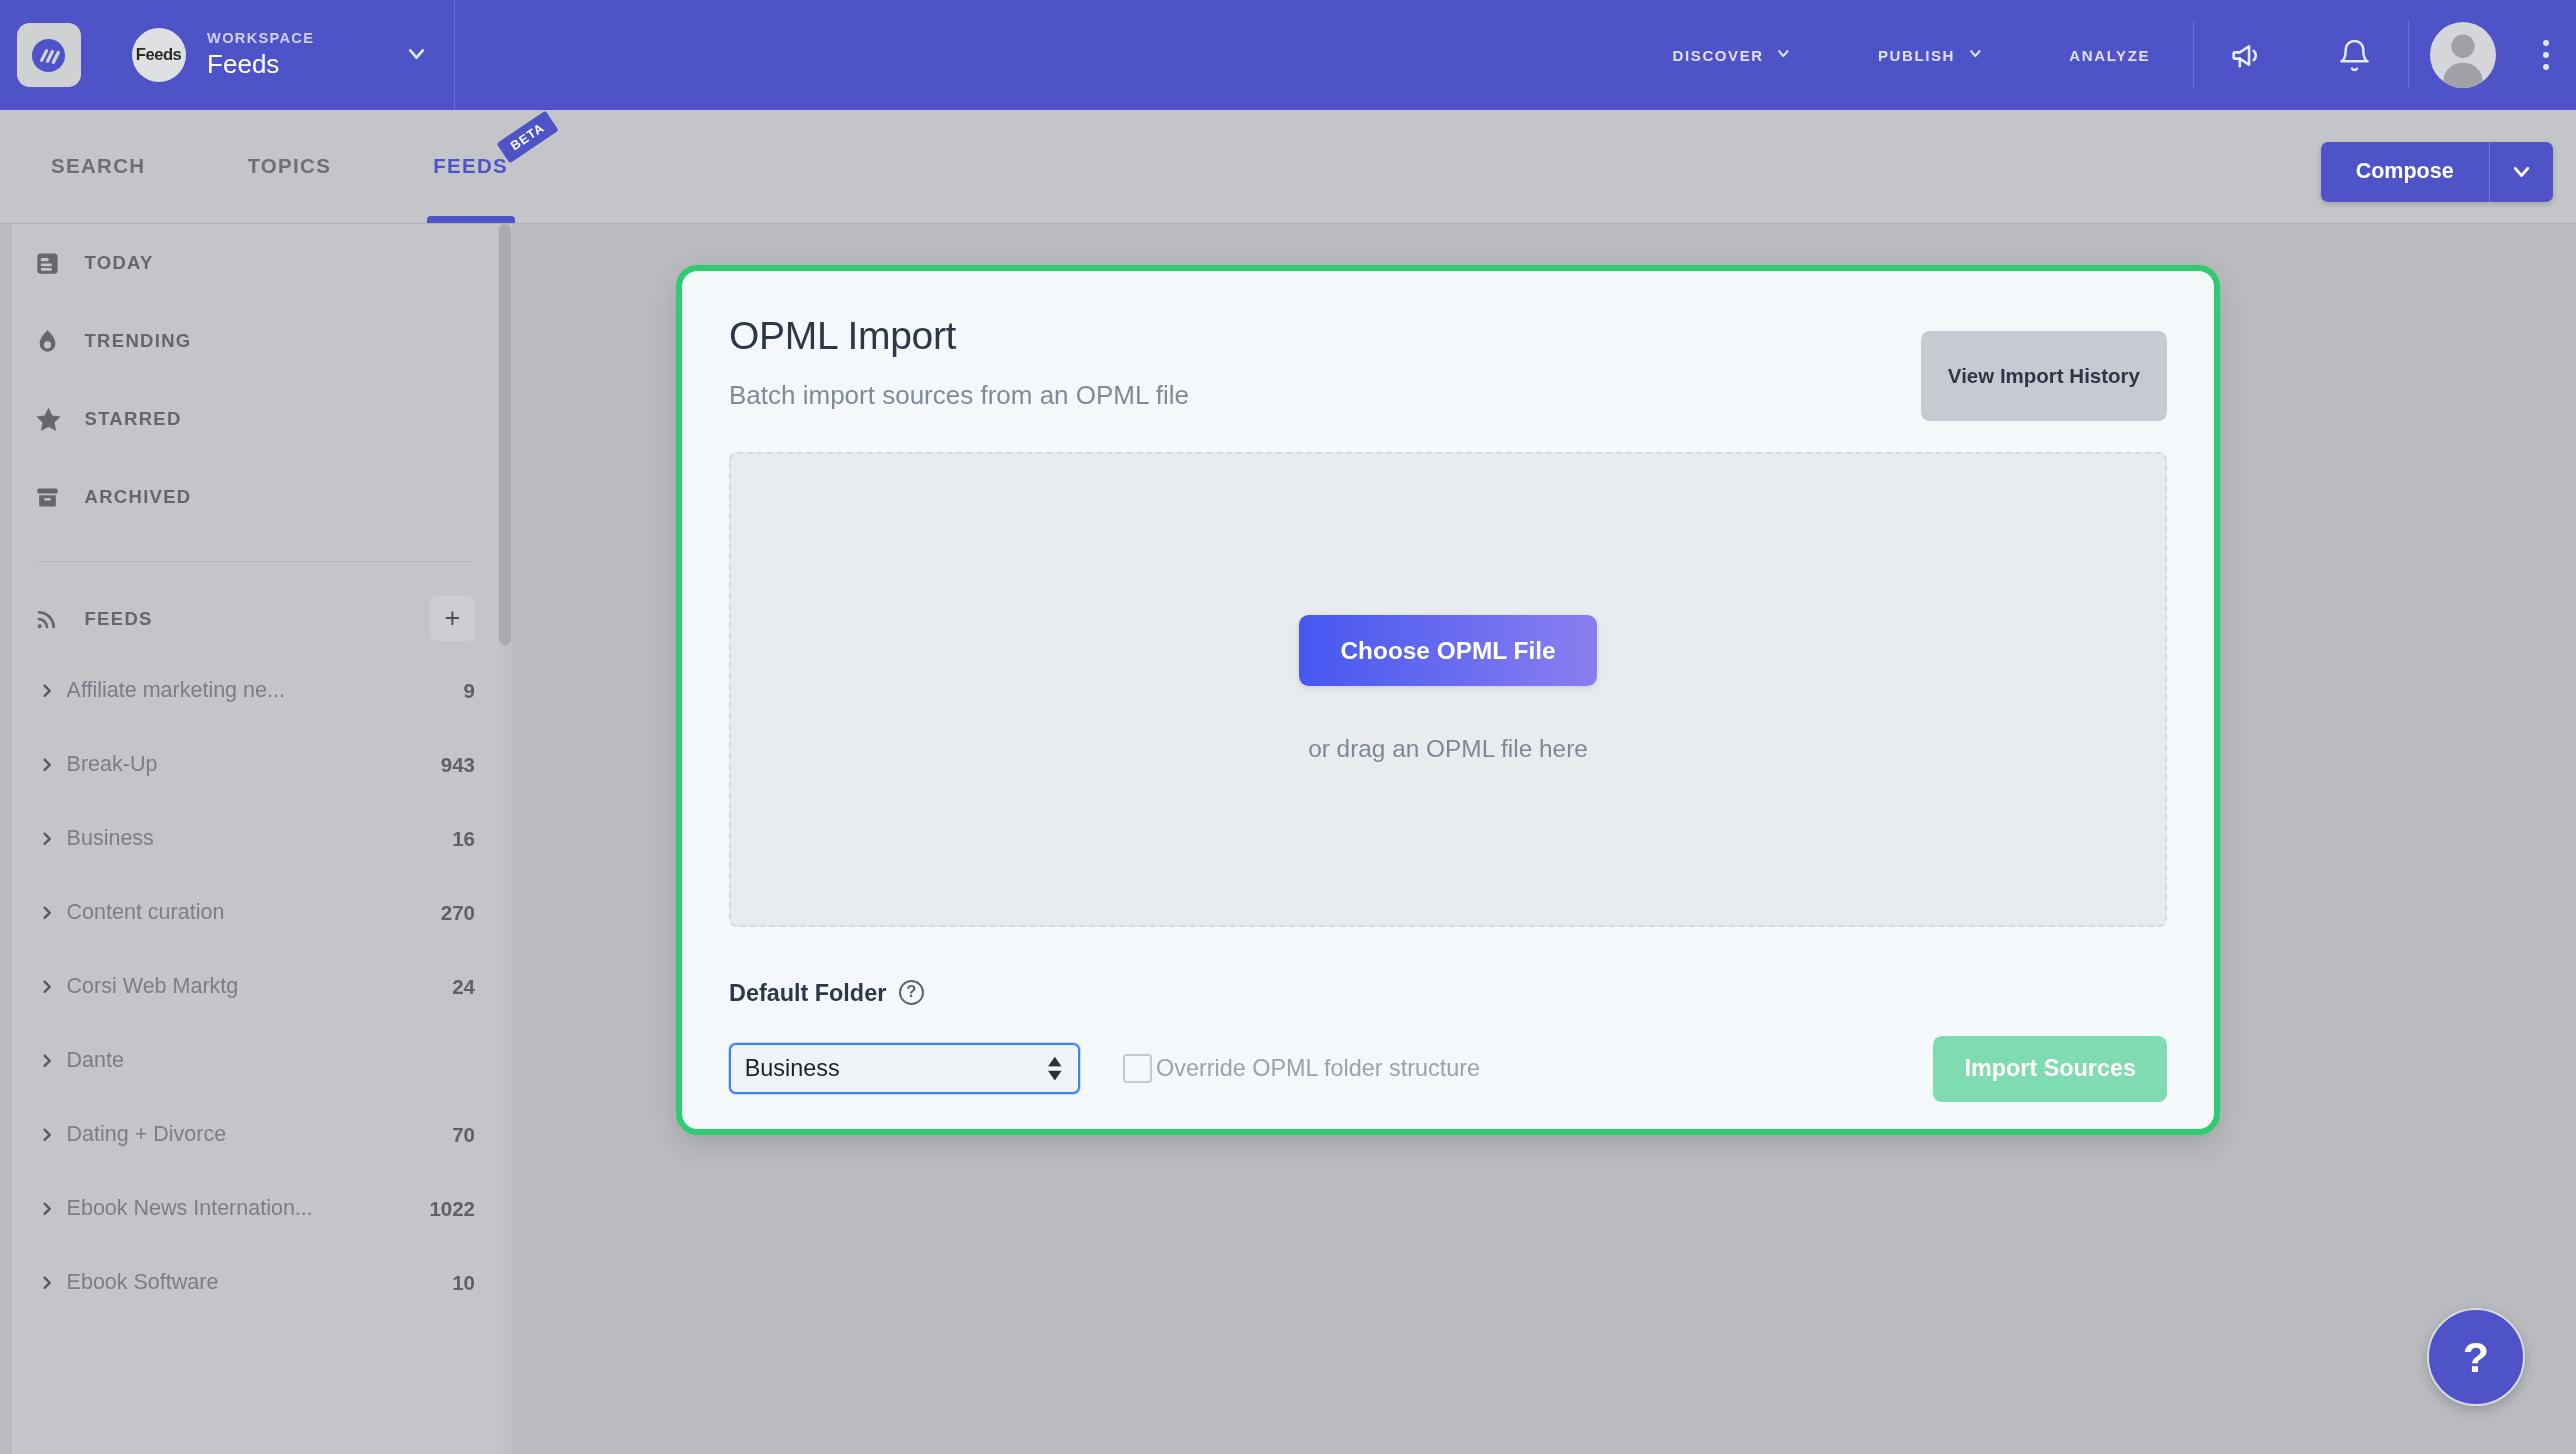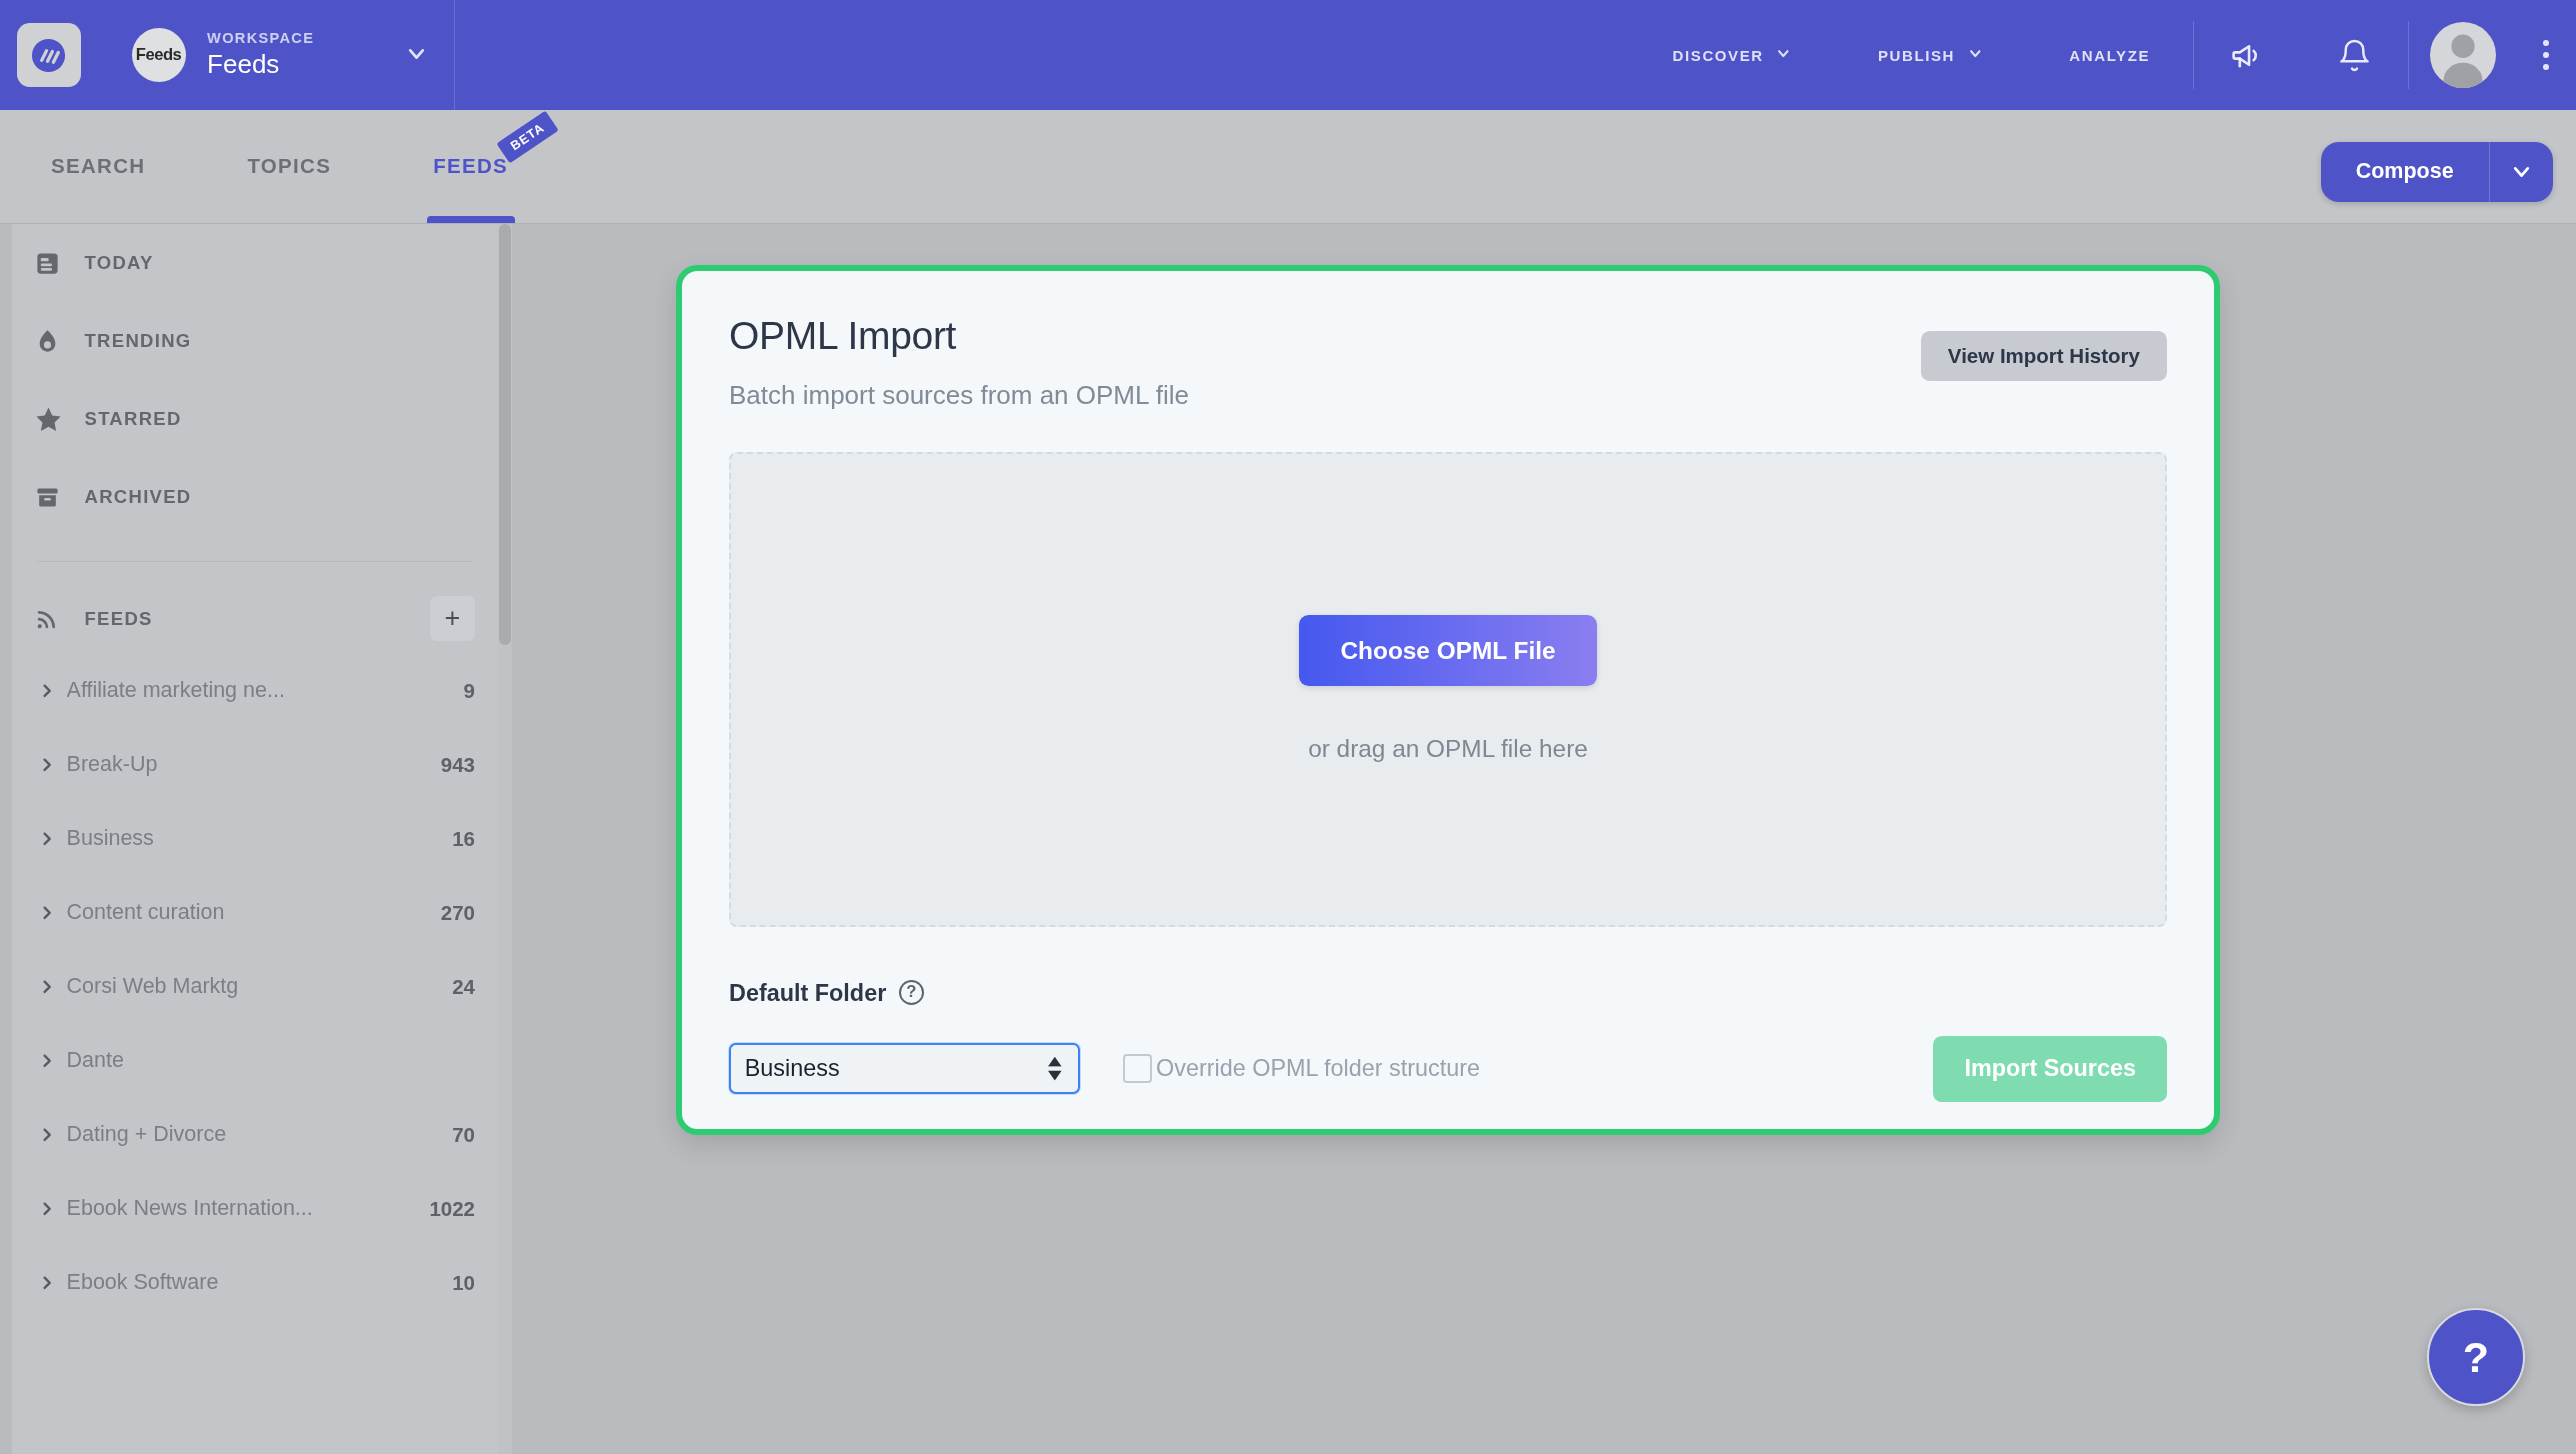--- a/index.html
+++ b/index.html
@@ -93,21 +93,21 @@
   }
   .beta-badge {
     position: absolute; right: 2px; top: 15.6px;
     background: #4e54c8; color: #fff;
     font-size: 12.7px; font-weight: bold; letter-spacing: 1px;
     padding: 4.9px 10.7px; border-radius: 2.9px;
     transform: rotate(-34deg);
   }
   .compose-wrap {
     margin-left: auto; margin-right: 23.4px; margin-bottom: 21.5px;
-    display: flex; height: 60px; border-radius: 18px; overflow: hidden;
+    display: flex; height: 60px; border-radius: 7px; overflow: hidden;
     box-shadow: 0 2px 5.9px rgba(0,0,0,0.18);
   }
   .compose-main {
     background: #4e54c8; color: #fff; font-size: 21.5px; font-weight: bold;
     display: flex; align-items: center; padding: 0 35px; cursor: pointer;
   }
   .compose-caret {
     background: #4e54c8; border-left: 1px solid rgba(255,255,255,0.22);
     width: 64px; display: flex; align-items: center; justify-content: center;
     color: #fff; cursor: pointer;
@@ -177,21 +177,21 @@
     box-shadow: 0 9.8px 27px rgba(0,0,0,0.12);
     padding: 43px 47px 0 47px;
   }
   .card-title { font-size: 39px; color: #2d3748; letter-spacing: -0.3px; }
   .card-sub { font-size: 26px; color: #818a97; margin-top: 21.5px; }
 
   .history-btn {
     position: absolute; right: 47px; top: 60px;
     background: #c7cad1; color: #2d3748;
     font-size: 20.5px; font-weight: bold;
-    padding: 13px 27px; border: none; border-radius: 8.8px; cursor: pointer;
+    padding: 33px 27px; border: none; border-radius: 8.8px; cursor: pointer;
   }
 
   .dropzone {
     margin-top: 41px; height: 475px;
     border: 2.9px dashed #d3dae0;
     border-radius: 7.8px;
     background: #e9ecef;
     display: flex; flex-direction: column;
     align-items: center; justify-content: center;
   }

